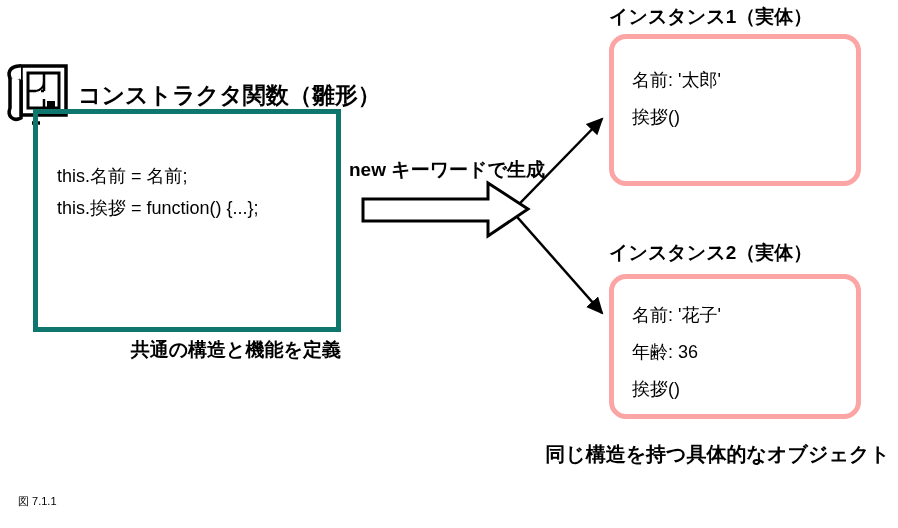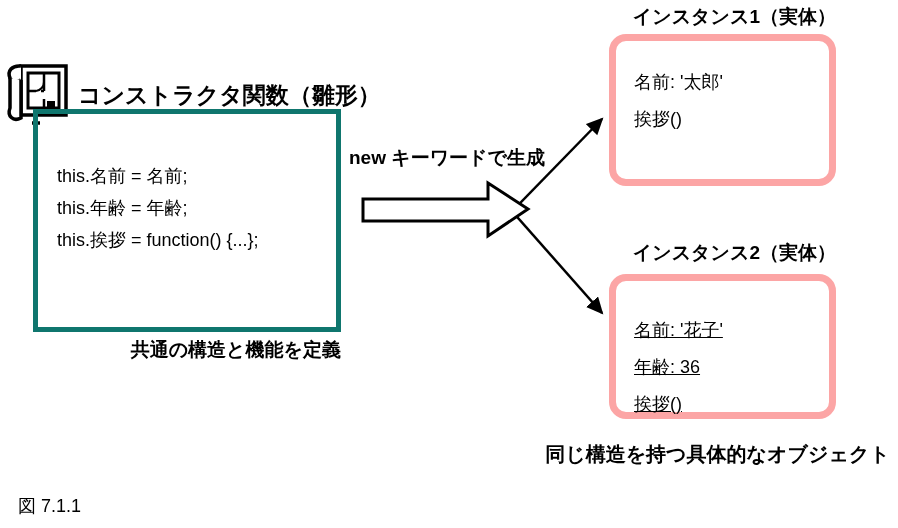--- a/index.html
+++ b/index.html
@@ -16,36 +16,36 @@
   .ctor-title{left:78px;top:80px;font-size:23px;font-weight:700;white-space:nowrap;}
   .ctor-box{
     left:33px;top:109px;width:308px;height:223px;
     border:5px solid #0f766e;box-sizing:border-box;
   }
   .code{
     padding:46px 0 0 19px;
     font-size:18px;line-height:32px;white-space:nowrap;
   }
   .ctor-caption{left:33px;top:337px;width:308px;text-align:right;font-size:19px;font-weight:700;}
-  .arrow-label{left:349px;top:145px;font-size:19px;font-weight:700;white-space:nowrap;}
-  .inst-title{width:227px;text-align:right;font-size:19px;font-weight:700;white-space:nowrap;}
+  .arrow-label{left:349px;top:157px;font-size:19px;font-weight:700;white-space:nowrap;}
+  .inst-title{width:227px;text-align:left;font-size:19px;font-weight:700;white-space:nowrap;}
   .inst-title-1{left:609px;top:4px;}
   .inst-title-2{left:609px;top:240px;}
   .inst-box{
-    left:609px;width:227px;
-    border:7px solid #fca5a5;border-radius:17px;box-sizing:border-box;
+    left:609px;width:252px;
+    border:5px solid #fca5a5;border-radius:17px;box-sizing:border-box;
     background:#fff;
   }
   .inst-box-1{top:34px;height:152px;}
   .inst-box-2{top:274px;height:145px;}
   .fields{font-size:18px;line-height:37px;white-space:nowrap;}
   .inst-box-1 .fields{padding:23px 0 0 18px;}
-  .inst-box-2 .fields{padding:31px 0 0 18px;text-decoration:underline;}
+  .inst-box-2 .fields{padding:18px 0 0 18px;}
   .inst-caption{left:530px;top:441px;width:375px;text-align:center;font-size:20px;font-weight:700;white-space:nowrap;}
-  .fig-label{left:18px;top:494px;font-size:18px;}
+  .fig-label{left:18px;top:494px;font-size:11px;}
   .icon-wrap{left:4px;top:58px;width:68px;height:70px;}
 </style>
 </head>
 <body>
 
 <div class="canvas">
 
   <svg class="arrow-layer" viewBox="0 0 898 528" aria-hidden="true">
     <defs>
       <marker id="ah" markerUnits="userSpaceOnUse" markerWidth="20" markerHeight="18" refX="15" refY="8" orient="auto">
@@ -69,21 +69,20 @@
     <path d="M32,33 A9,9 0 0 0 40,24" fill="none" stroke="#000" stroke-width="2"></path>
     <rect x="43" y="43" width="8" height="7" fill="#000"></rect>
     <path d="M28,65 H36" stroke="#000" stroke-width="3.5"></path>
   </svg>
 
   <div class="abs ctor-title">コンストラクタ関数（雛形）</div>
 
   <div class="abs ctor-box">
     <div class="code">
       <div>this.名前 = 名前;</div>
-      <div>this.年齢 = 年齢;</div>
       <div>this.挨拶 = function() {...};</div>
     </div>
   </div>
 
   <div class="abs ctor-caption">共通の構造と機能を定義</div>
 
   <div class="abs arrow-label">new キーワードで生成</div>
 
   <div class="abs inst-title inst-title-1">インスタンス1（実体）</div>
   <div class="abs inst-box inst-box-1">

